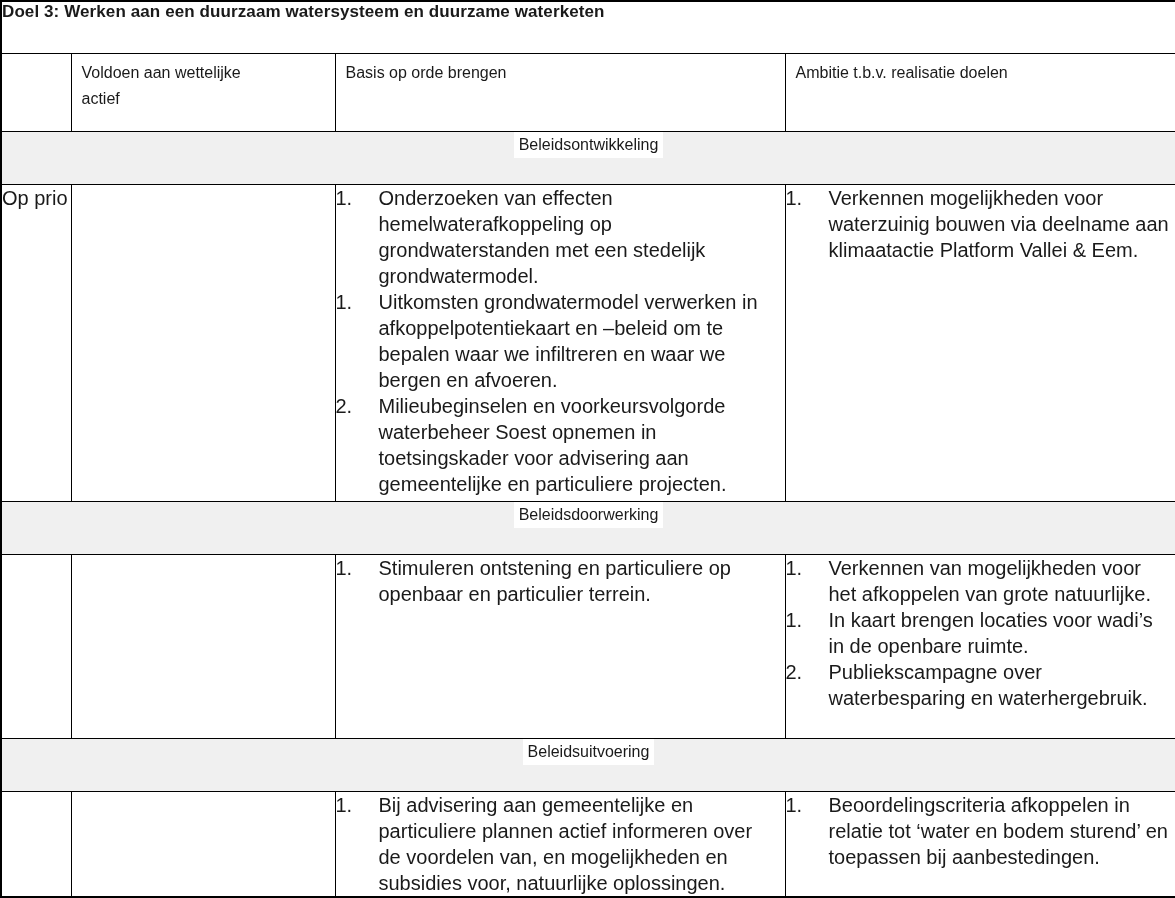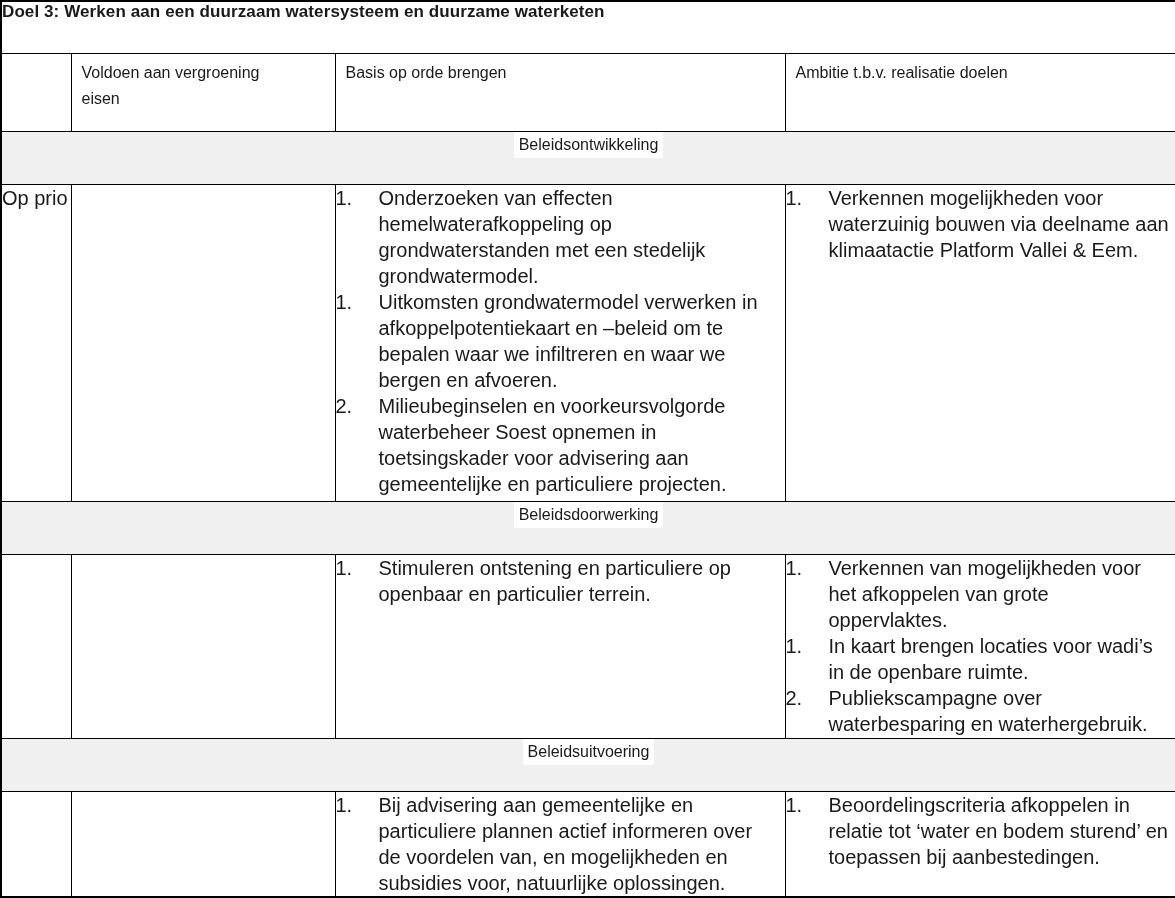--- a/index.html
+++ b/index.html
@@ -84,21 +84,21 @@
   </colgroup>
   <tbody>
 
     <tr class="title-row">
       <td colspan="4" class="title-cell">Doel 3: Werken aan een duurzaam watersysteem en duurzame waterketen</td>
     </tr>
 
     <tr class="header-row">
       <td></td>
       <td>
-        <span class="hdr-wrap">Voldoen aan vergroening eisen</span>
+        <span class="hdr-wrap">Voldoen aan wettelijke actief</span>
       </td>
       <td>Basis op orde brengen</td>
       <td>Ambitie t.b.v. realisatie doelen</td>
     </tr>
 
     <tr class="section-row">
       <td colspan="4" class="section-cell">
         <span class="section-label">Beleidsontwikkeling</span>
       </td>
     </tr>
@@ -139,21 +139,21 @@
       <td class="plain-cell"></td>
       <td class="list-cell">
         <div class="li">
           <span class="num">1.</span>
           <span class="txt">Stimuleren ontstening en particuliere op openbaar en particulier terrein.</span>
         </div>
       </td>
       <td class="list-cell">
         <div class="li">
           <span class="num">1.</span>
-          <span class="txt">Verkennen van mogelijkheden voor het afkoppelen van grote oppervlaktes.</span>
+          <span class="txt">Verkennen van mogelijkheden voor het afkoppelen van grote natuurlijke.</span>
         </div>
         <div class="li">
           <span class="num">1.</span>
           <span class="txt">In kaart brengen locaties voor wadi’s in de openbare ruimte.</span>
         </div>
         <div class="li">
           <span class="num">2.</span>
           <span class="txt">Publiekscampagne over waterbesparing en waterhergebruik.</span>
         </div>
       </td>

